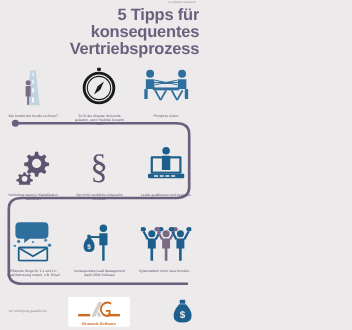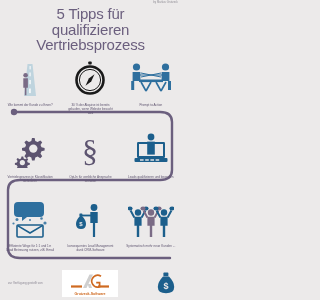--- a/index.html
+++ b/index.html
@@ -12,23 +12,23 @@
   #page{position:absolute;inset:0;}
 
   .byline{
     position:absolute;top:1px;right:3px;
     font-size:2.6px;color:#8c8a92;letter-spacing:.1px;
     white-space:nowrap;
   }
 
   .title{
     position:absolute;top:6px;left:0;right:0;
-    text-align:center;
+    text-align:right;
     font-size:15px;line-height:15.5px;
-    color:#6b5f7e;font-weight:400;
+    color:#6b5f7e;font-weight:700;
     letter-spacing:-.2px;
   }
   .title span{display:block;}
 
   
   .snake{position:absolute;left:0;top:52px;width:181px;height:210px;}
 
   
   .row{position:absolute;left:0;width:181px;}
   .row1{top:58px;} .row2{top:130px;} .row3{top:200px;}
@@ -66,21 +66,21 @@
 </style>
 </head>
 <body>
 
 <div id="page">
 
   <div class="byline">by Markus Grutzeck</div>
 
   <div class="title">
     <span>5 Tipps für</span>
-    <span>qualifizieren</span>
+    <span>konsequentes</span>
     <span>Vertriebsprozess</span>
   </div>
 
   <svg class="snake" viewBox="0 0 181 210">
     <path d="M14,60 L160,60 Q172,60 172,70 L172,118 Q172,128 160,128 L20,128 Q8,128 8,138 L8,196 Q8,206 20,206 L170,206" fill="none" stroke="#6b5f7e" stroke-width="2.4" stroke-linecap="round"></path>
     <circle cx="14" cy="60" r="3.2" fill="#6b5f7e"></circle>
   </svg>
 
   <div class="row row1">
     <div class="cells">

